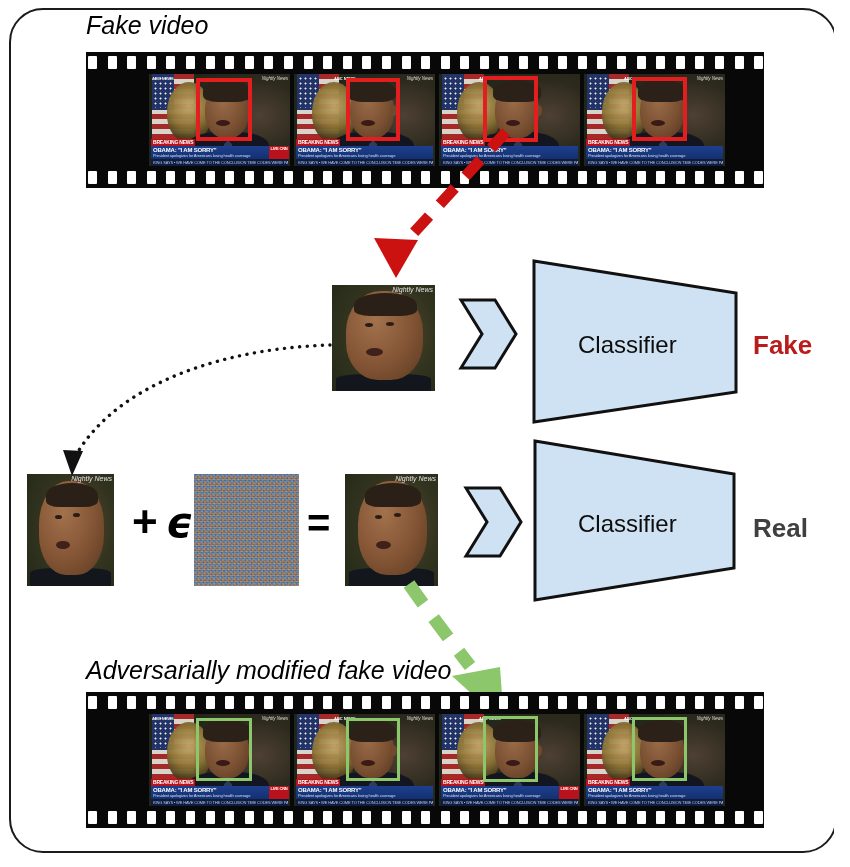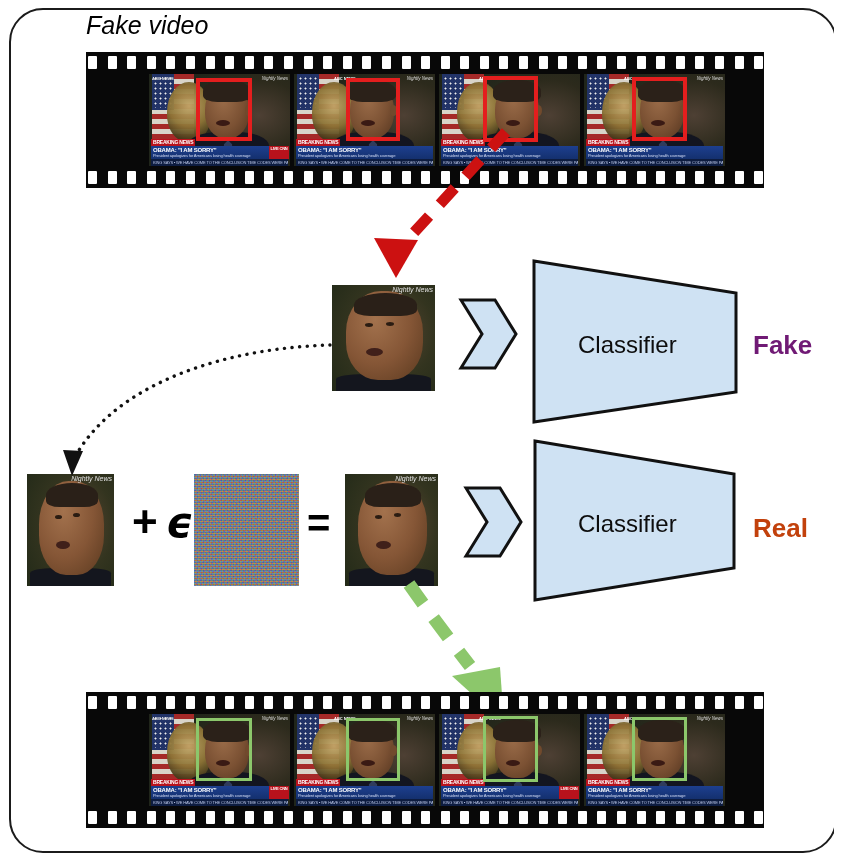--- a/index.html
+++ b/index.html
@@ -401,22 +401,22 @@
   }
 
   
   .verdict {
     position: absolute;
     font-family: "Liberation Sans", sans-serif;
     font-weight: bold;
     font-size: 26px;
     white-space: nowrap;
   }
-  #verdict-fake { left: 753px; top: 330px; color: #701a75; }
-  #verdict-real { left: 753px; top: 513px; color: #c2410c; text-align: right; }
+  #verdict-fake { left: 753px; top: 330px; color: #b91c1c; }
+  #verdict-real { left: 753px; top: 513px; color: #404040; text-align: right; }
 
   svg.overlay {
     position: absolute;
     left: 0; top: 0;
     width: 850px;
     height: 867px;
     pointer-events: none;
   }
 </style>
 </head>
@@ -680,20 +680,21 @@
   </svg>
 
   <div class="classifier-label" style="left:578px; top:331px;">Classifier</div>
 
   <div class="classifier-label" style="left:578px; top:510px;">Classifier</div>
 
   <div class="verdict" id="verdict-fake">Fake</div>
 
   <div class="verdict" id="verdict-real">Real</div>
 
+  <div class="caption" id="caption-bottom">Adversarially modified fake video</div>
 
   <div class="filmstrip" id="filmstrip-bottom" style="left:86px; top:692px; width:678px; height:136px;">
 
     <div class="perf-row" style="top:0px;">
       <span class="perf"></span>
         <span class="perf"></span>
         <span class="perf"></span>
         <span class="perf"></span>
         <span class="perf"></span>
         <span class="perf"></span>

